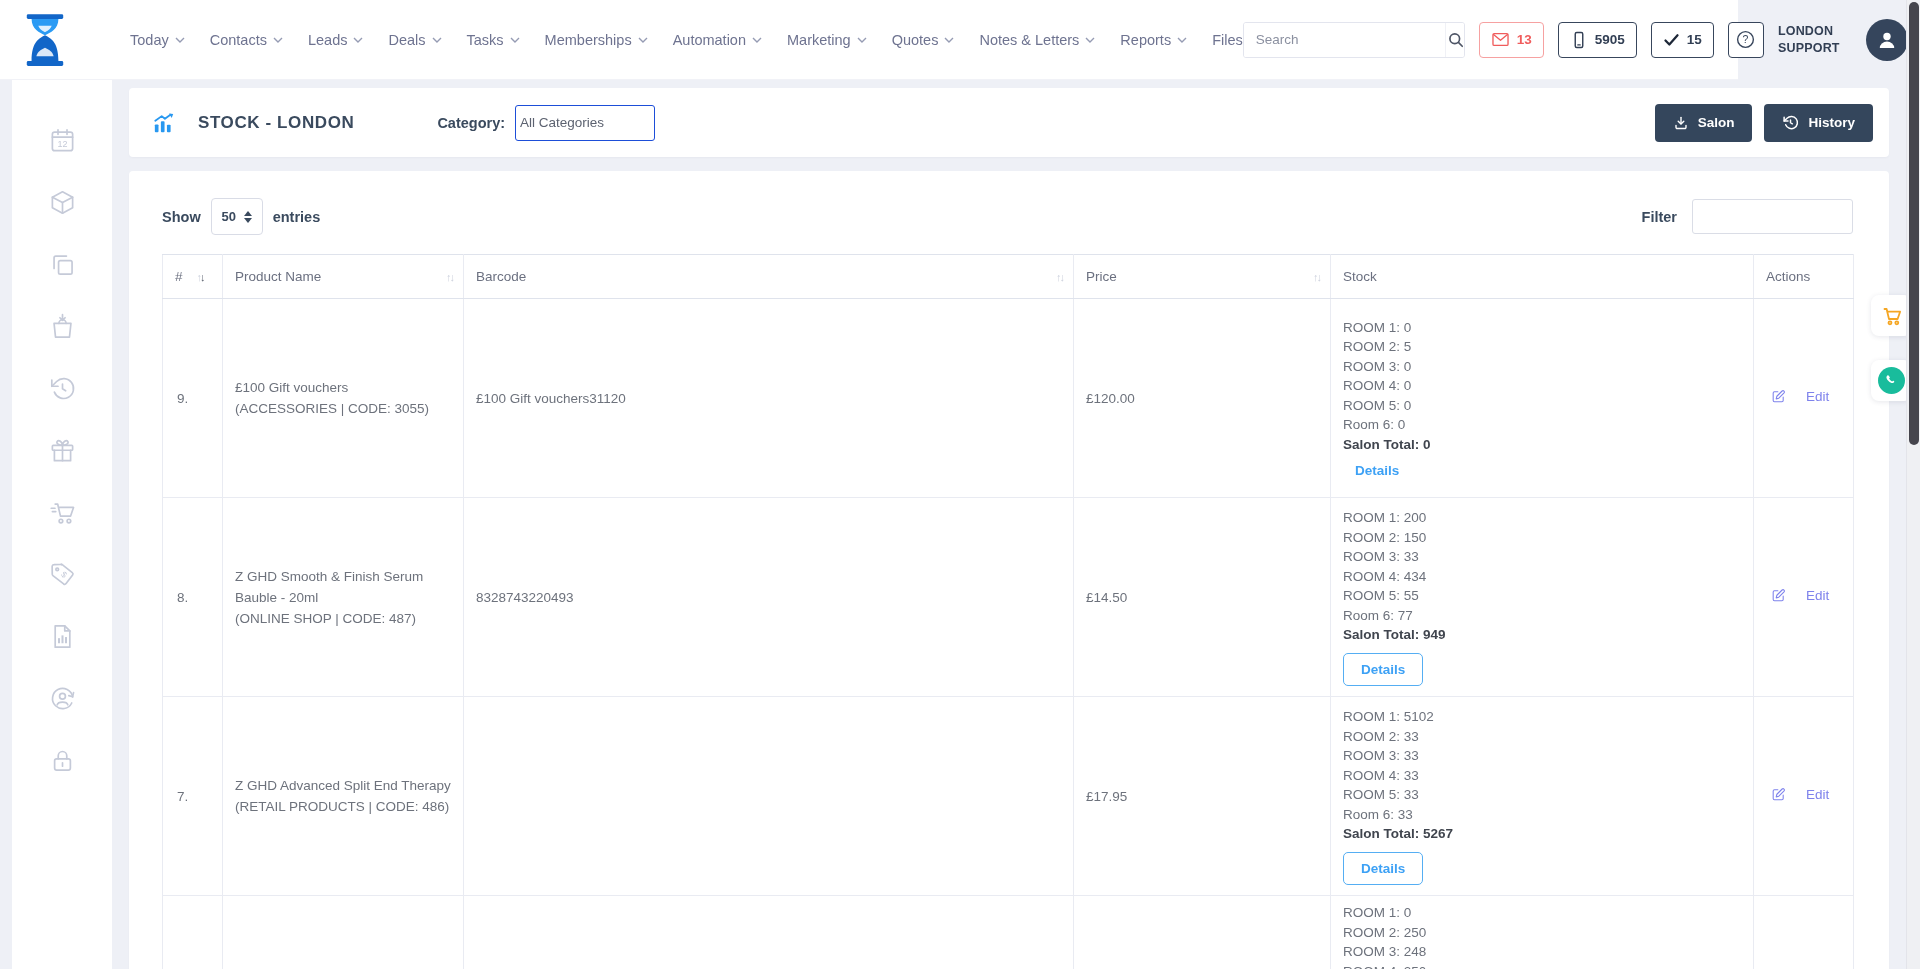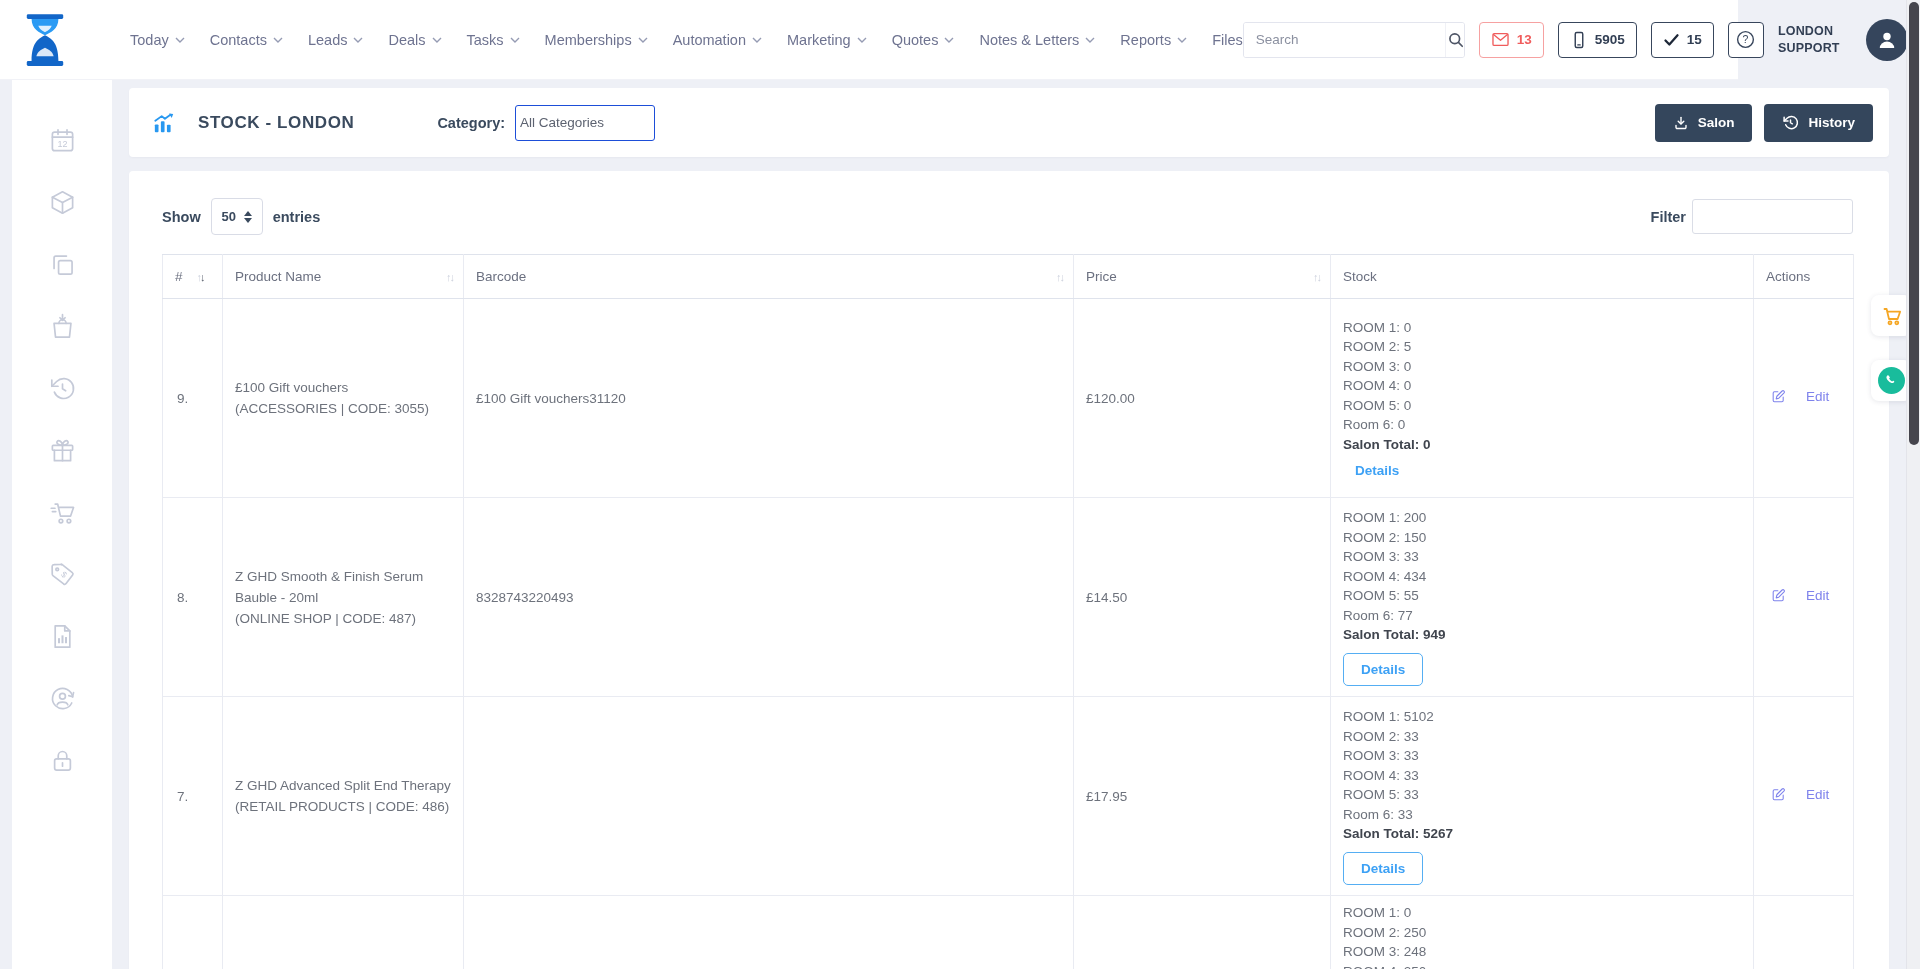--- a/index.html
+++ b/index.html
@@ -61,21 +61,21 @@
     box-shadow:0 1px 2px rgba(40,50,80,.04); }
   .controls-row { display:flex; align-items:center; margin-bottom:19px; }
   .show-group { display:flex; align-items:center; gap:10px; font-size:14.5px; color:#3a4a5e; font-weight:600;}
   .entries-select { width:52px; height:37px; border:1px solid #d9dce6; border-radius:4px;
     display:flex; align-items:center; justify-content:center; gap:8px; font-size:13px;
     color:#3a4a5e; cursor:pointer; }
   .stepper { display:flex; flex-direction:column; gap:2px; }
   .stepper i { width:0; height:0; border-left:4px solid transparent; border-right:4px solid transparent; }
   .stepper .up { border-bottom:5px solid #3a4a5e; }
   .stepper .dn { border-top:5px solid #3a4a5e; }
-  .filter-group { margin-left:auto; display:flex; align-items:center; gap:6px;
+  .filter-group { margin-left:auto; display:flex; align-items:center; gap:15px;
     font-size:14.5px; color:#3a4a5e; font-weight:600; }
   .filter-group input { width:161px; height:35px; border:1px solid #dadde6; border-radius:3px;
     outline:none; padding:0 10px; font-size:13.5px; color:#555; }
 
   
   table { width:1691px; border-collapse:collapse; table-layout:fixed; }
   th, td { border:1px solid #e9ebf2; }
   thead th { height:44px; border-top:1px solid #dfe3ec; border-bottom:1px solid #dfe3ec;
     font-size:13.5px; font-weight:500; color:#6b7080; text-align:left; padding:0 10px 0 12px; }
   th .th-inner { display:flex; align-items:center; justify-content:space-between; }

